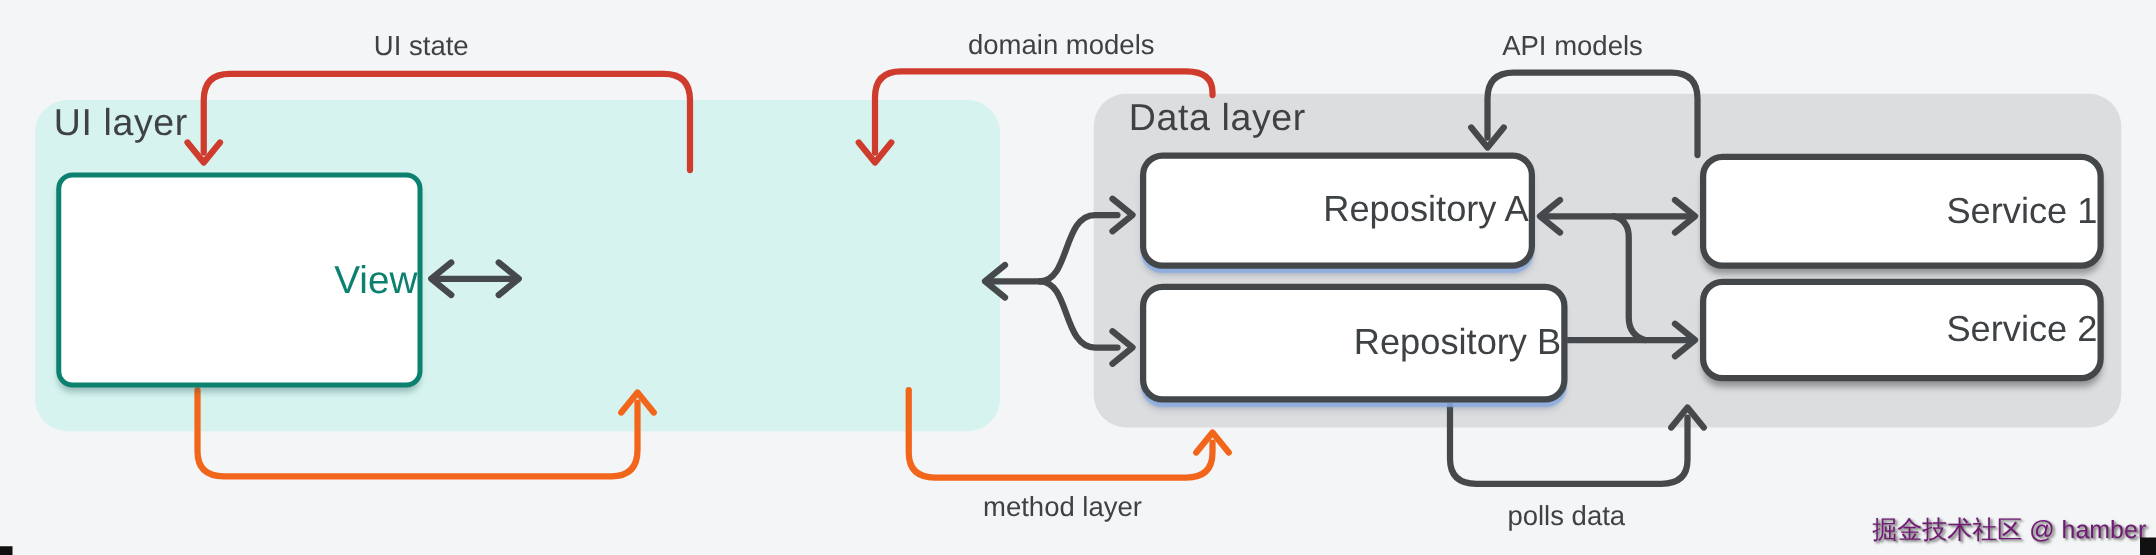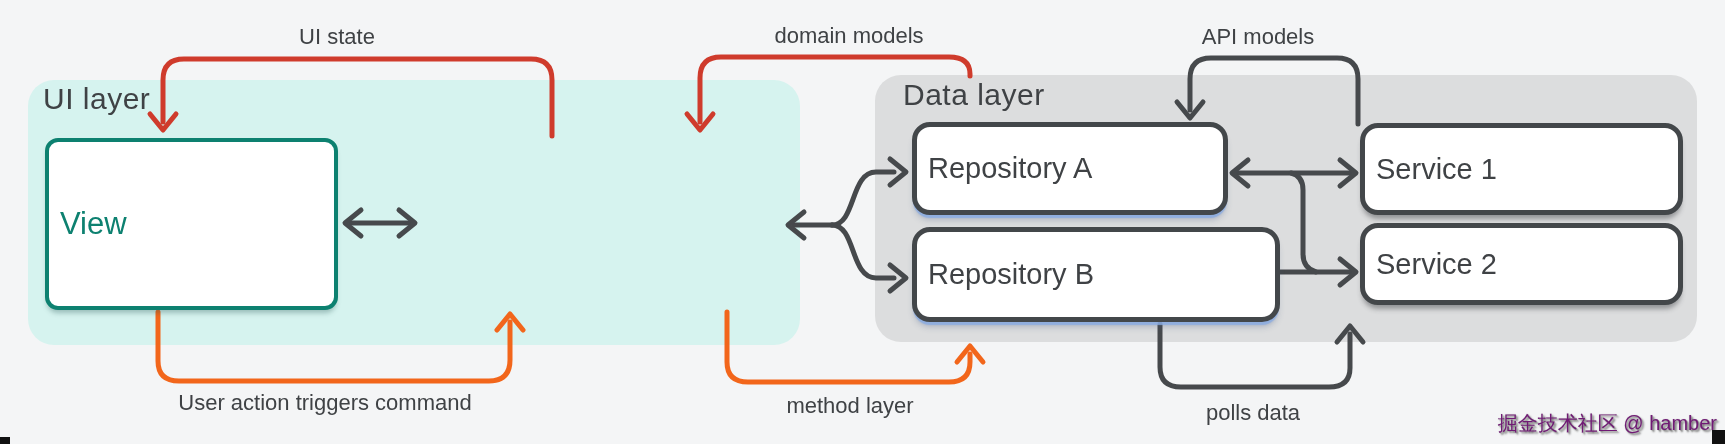--- a/index.html
+++ b/index.html
@@ -9,30 +9,30 @@
   }
   *{margin:0;padding:0;box-sizing:border-box;}
   body{font-family:"Liberation Sans",sans-serif;background:#fff;}
   .stage{position:relative;width:1725px;height:444px;background:var(--background);overflow:hidden;}
   .layer{position:absolute;border-radius:26px;}
   .layer-ui{left:28px;top:80px;width:772px;height:265px;background:var(--ui-layer-bg);}
   .layer-data{left:875px;top:75px;width:822px;height:267px;background:var(--data-layer-bg);}
   .layer-label{position:absolute;font-size:30px;color:var(--label-text);letter-spacing:.5px;}
   .lbl-ui{left:43px;top:82px;}
   .lbl-data{left:903px;top:78px;}
-  .node{position:absolute;background:var(--box-bg);display:flex;align-items:center;justify-content:flex-start;border-radius:18px;padding-left:11px;}
+  .node{position:absolute;background:var(--box-bg);display:flex;align-items:center;justify-content:flex-end;border-radius:18px;padding-left:11px;}
   .node-teal{border:4px solid var(--teal);color:var(--teal);font-size:31px;font-weight:500;
              box-shadow:0 5px 5px -2px rgba(40,90,85,.35);}
   .node-dark{border:5px solid #43474a;color:var(--label-text);font-size:29px;
              box-shadow:0 6px 5px -2px rgba(60,62,66,.45);}
   .node-repo{box-shadow:0 4px 1px -1px rgba(138,172,226,.85),0 7px 6px -2px rgba(70,90,130,.3);}
   .n-view{left:45px;top:138px;width:293px;height:172px;border-radius:13px;}
   .n-viewmodel{left:420px;top:138px;width:363px;height:172px;}
   .n-repo-a{left:912px;top:122px;width:316px;height:93px;}
-  .n-repo-b{left:912px;top:227px;width:368px;height:95px;}
+  .n-repo-b{left:912px;top:227px;width:342px;height:95px;}
   .n-service-1{left:1360px;top:123px;width:323px;height:92px;}
   .n-service-2{left:1360px;top:223px;width:323px;height:82px;}
   .arrows{position:absolute;left:0;top:0;width:1725px;height:444px;}
   .arrows path{fill:none;stroke:currentColor;stroke-width:5;stroke-linecap:round;stroke-linejoin:round;}
   .c-red{color:var(--red);} .c-dark{color:var(--dark);} .c-orange{color:var(--orange);}
   .flow-label{position:absolute;transform:translateX(-50%);font-size:22px;color:var(--label-text);white-space:nowrap;}
   .watermark{position:absolute;right:8px;top:410px;font-size:20px;color:#701a75;white-space:nowrap;
              text-shadow:2px 2px 2px rgba(110,110,110,.95),0 0 1px #b5b5b5,1px 1px 0 #c9c9c9;}
   .artifact{position:absolute;background:#111;}
   .artifact-left{left:0;top:437px;width:10px;height:7px;}
@@ -125,21 +125,20 @@
   <div class="node node-dark n-service-1">
     <span>Service 1</span>
   </div>
   <div class="node node-dark n-service-2">
     <span>Service 2</span>
   </div>
 
   <div class="flow-label" style="left:337px;top:24px;">UI state</div>
   <div class="flow-label" style="left:805px;top:23px;margin-left:44px;">domain models</div>
   <div class="flow-label" style="left:1258px;top:24px;">API models</div>
-  <div class="flow-label" style="left:325px;top:390px;">User action triggers command</div>
   <div class="flow-label" style="left:850px;top:393px;">method layer</div>
   <div class="flow-label" style="left:1253px;top:400px;">polls data</div>
 
   <div class="watermark">掘金技术社区 @ hamber</div>
 
   <div class="artifact artifact-left"></div>
   <div class="artifact artifact-right"></div>
 </div>
 
 </body></html>

